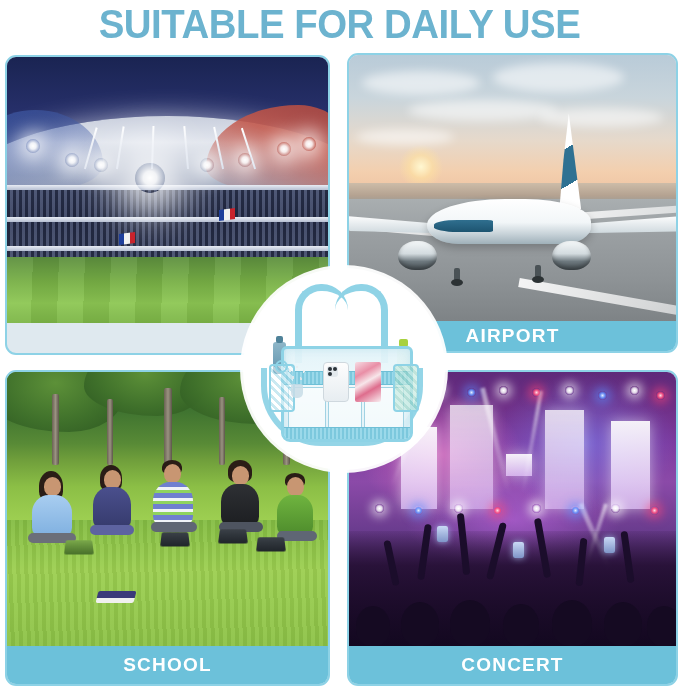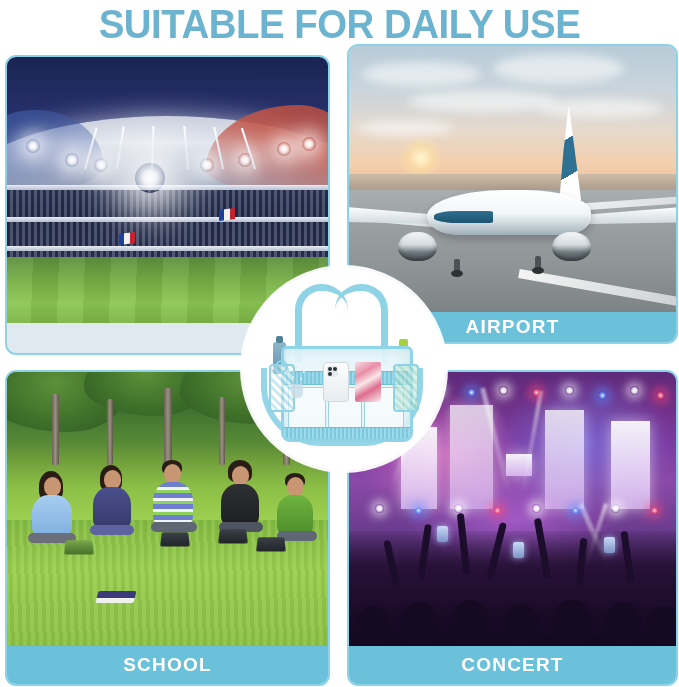--- a/index.html
+++ b/index.html
@@ -43,21 +43,21 @@
 
   
   .panel {
     position: absolute;
     border: 2px solid #8dd2e6;
     border-radius: 11px;
     overflow: hidden;
     background: #dfe9ef;
   }
   .panel.tl { left: 5px;   top: 55px;  width: 321px; height: 296px; }
-  .panel.tr { left: 347px; top: 44px;  width: 327px; height: 296px; text-align: center; }
+  .panel.tr { left: 347px; top: 53px;  width: 327px; height: 296px; text-align: center; }
   .panel.bl { left: 5px;   top: 370px; width: 321px; height: 312px; }
   .panel.br { left: 347px; top: 370px; width: 327px; height: 312px; }
 
   .photo {
     position: absolute;
     left: 0; top: 0; right: 0;
     bottom: 30px;
     overflow: hidden;
   }
   .panel.bl .photo, .panel.br .photo { bottom: 38px; }

